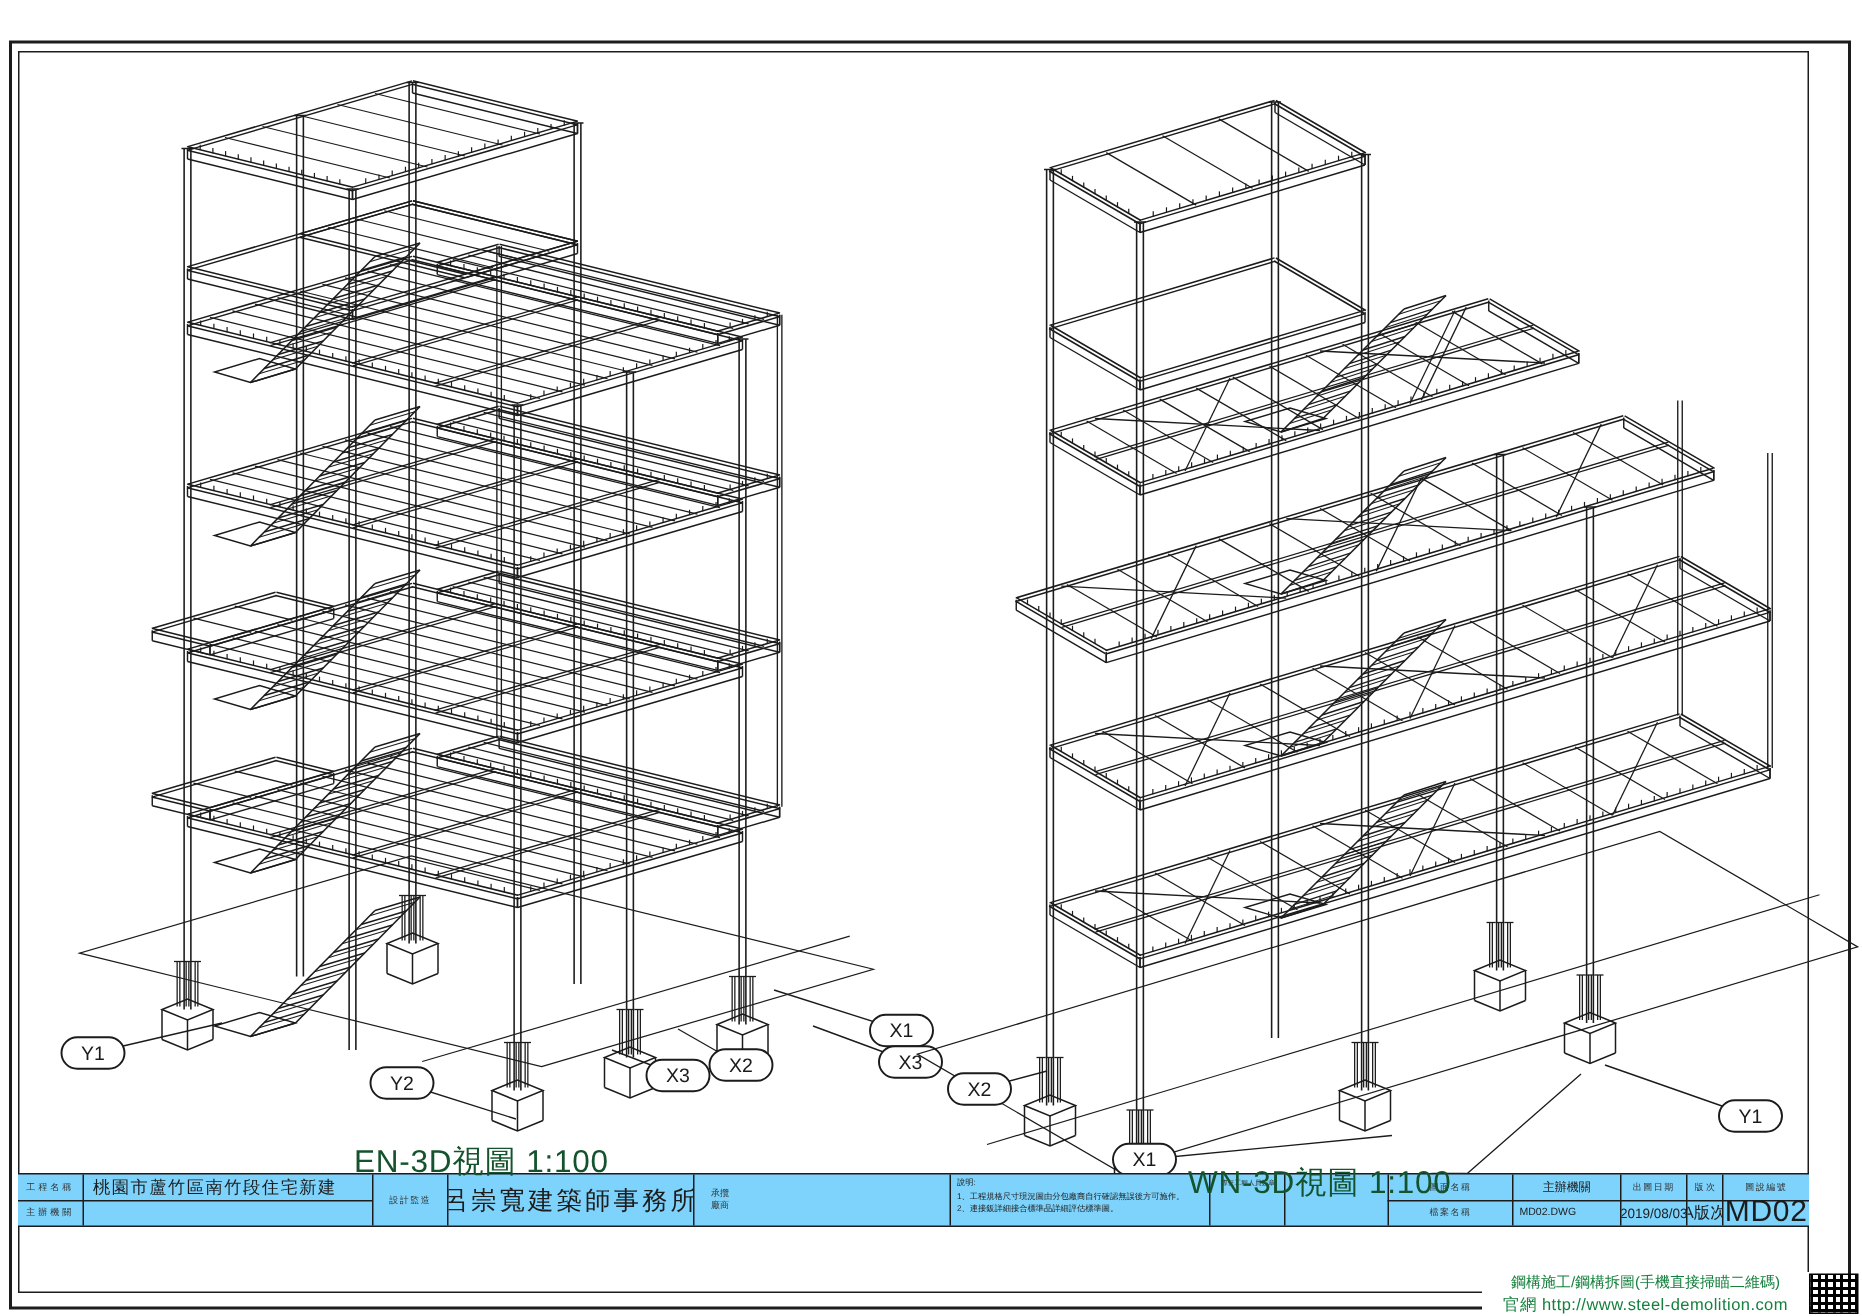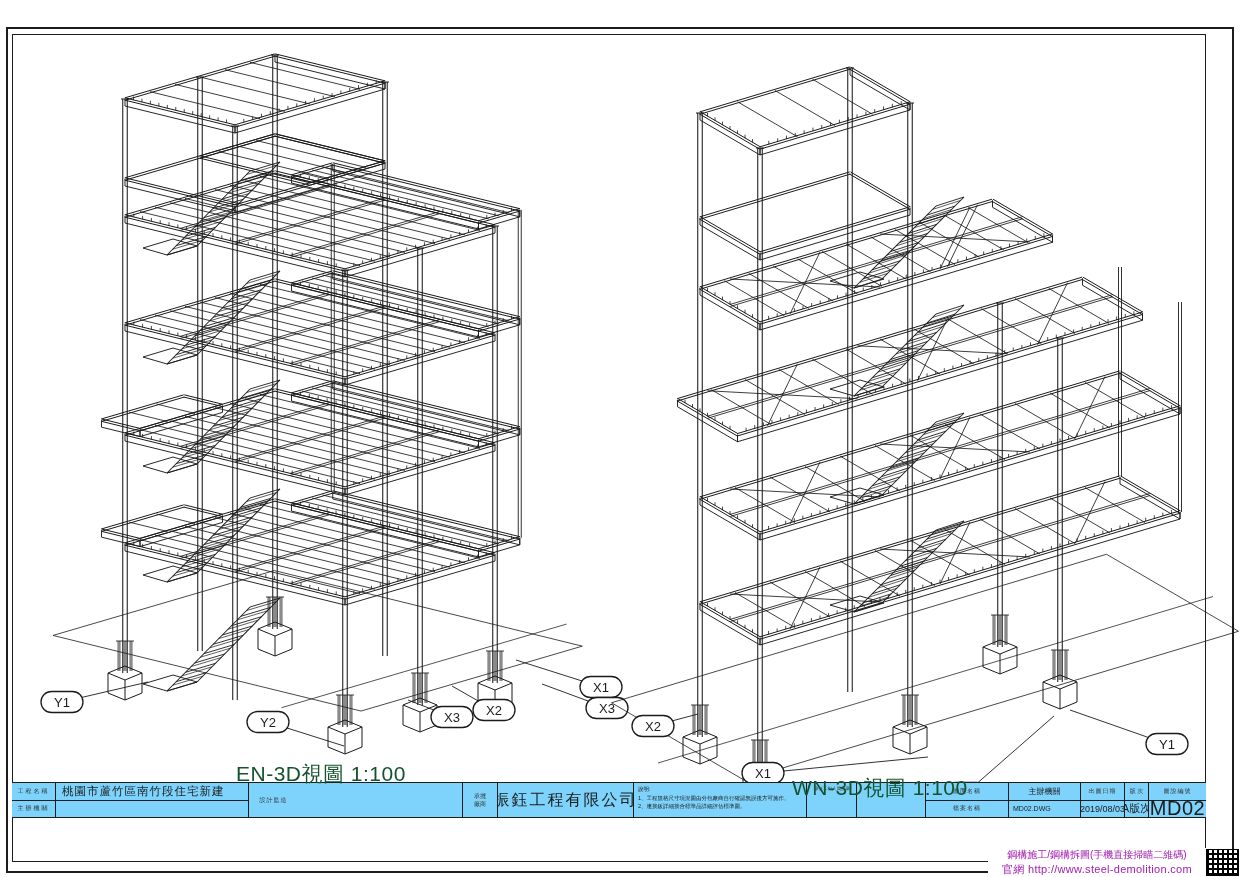--- a/index.html
+++ b/index.html
@@ -32,21 +32,21 @@
   .val-firm2{font-size:16px;letter-spacing:2px;white-space:nowrap;}
   .notes{font-size:5.5px;line-height:1.55;color:#222;width:100%;padding:2px 4px;white-space:nowrap;}
   .sig{font-size:5px;color:#333;align-self:flex-start;margin-top:2px;white-space:nowrap;transform:scale(.9);}
   .iv-name{font-size:8px;white-space:nowrap;}
   .iv-file{font-size:7px;white-space:nowrap;}
   .iv-date{font-size:9px;white-space:nowrap;}
   .iv-rev{font-size:11px;white-space:nowrap;}
   .iv-no{font-size:20px;letter-spacing:.5px;white-space:nowrap;}
 
   .footer{position:absolute;left:988px;top:848px;width:218px;z-index:3;background:#fff;
-    text-align:center;color:#a21caf;}
+    text-align:center;color:#15803d;}
   .footer .l1{font-size:10px;white-space:nowrap;}
   .footer .l2{font-size:11px;white-space:nowrap;letter-spacing:.3px;}
   .qr{position:absolute;left:1206px;top:849px;width:33px;height:27px;z-index:3;
     border:1px solid #000;box-sizing:border-box;
     background-image:
       repeating-linear-gradient(0deg,#000 0 2px,rgba(0,0,0,0) 2px 5px),
       repeating-linear-gradient(90deg,#000 0 2px,#fff 2px 5px);
   }
 </style>
 </head>
@@ -1460,26 +1460,26 @@
   <div class="cell" style="left:43px;top:0;width:193px;height:17px;justify-content:flex-start;padding-left:6px;">
       <span class="val-project">桃園市蘆竹區南竹段住宅新建</span>
     </div>
   <div class="cell" style="left:43px;top:17px;width:193px;height:17px;">
       <span class="val-project"></span>
     </div>
 
   <div class="cell" style="left:236px;top:0;width:50px;height:34px;">
       <span class="lbl2">設計監造</span>
     </div>
+  <div class="cell" style="left:286px;top:0;width:164px;height:34px;">
+      <span class="val-firm">呂崇寬建築師事務所</span>
+    </div>
 
   <div class="cell" style="left:450px;top:0;width:35px;height:34px;">
       <span class="lbl2" style="white-space:normal;width:16px;text-align:center;letter-spacing:0;line-height:1.4;">承攬廠商</span>
-    </div>
-  <div class="cell" style="left:485px;top:0;width:136px;height:34px;">
-      <span class="val-firm2">振鈺工程有限公司</span>
     </div>
 
   <div class="cell" style="left:621px;top:0;width:173px;height:34px;align-items:flex-start;">
     <div class="notes">
       <div>說明:</div>
       <div>1、工程規格尺寸現況圖由分包廠商自行確認無誤後方可施作。</div>
       <div>2、連接鈑詳細接合標準品詳細評估標準圖。</div>
     </div>
   </div>
 

